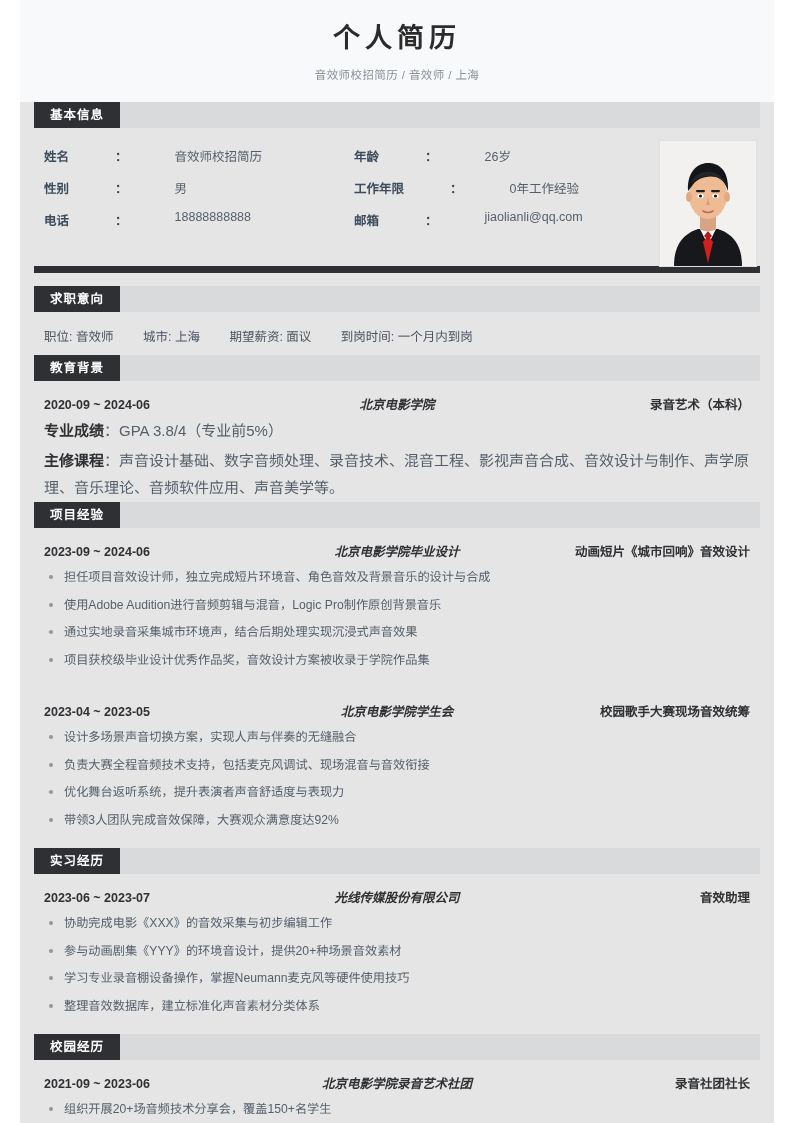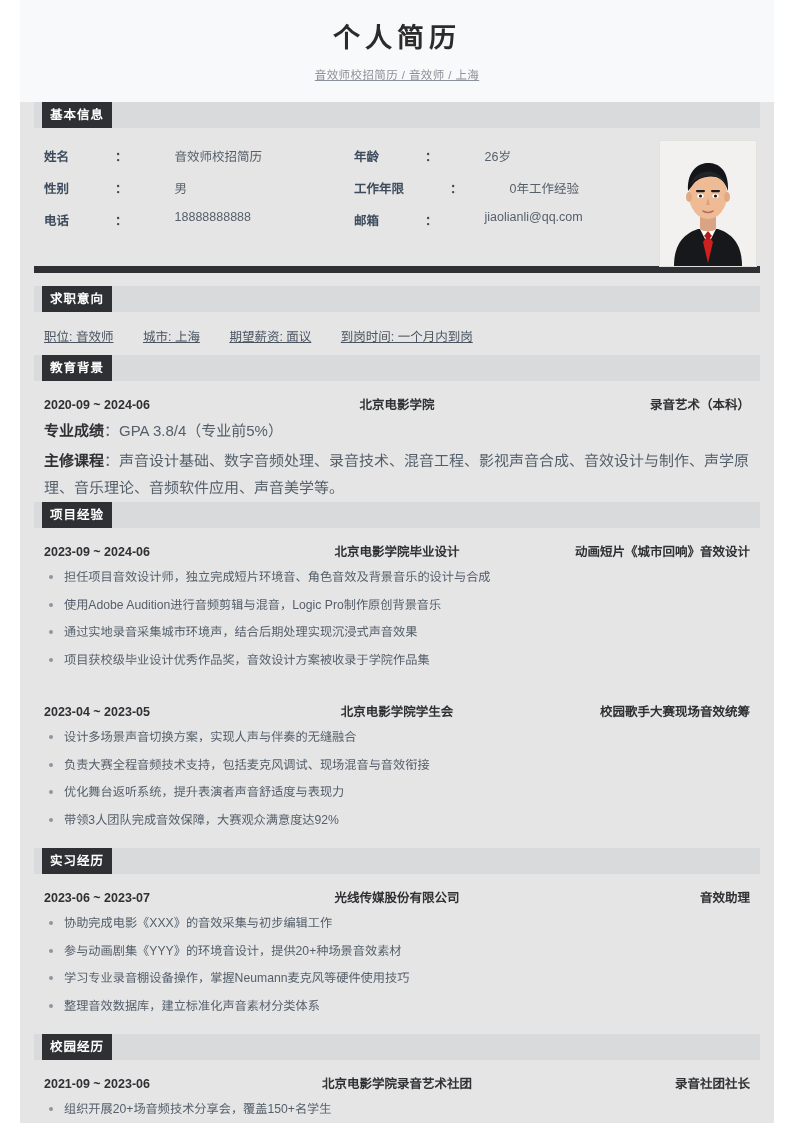--- a/index.html
+++ b/index.html
@@ -44,41 +44,40 @@
     color: #2b2b2b;
     letter-spacing: 5px;
     line-height: 1.25;
     margin: 0 0 10px 0;
   }
   .resume-subtitle {
     font-size: 11.5px;
     color: #8a9199;
     letter-spacing: .4px;
     margin: 0;
-    text-decoration: underline;
   }
 
   
   .section-bar {
     position: relative;
     height: 26px;
     background: #d9dadc;
     margin: 0 14px 0 14px;
   }
   .section-tag {
     position: absolute;
-    left: 8px;
+    left: 0;
     top: 0;
     height: 26px;
     line-height: 26px;
     background: #2f3033;
     color: #ffffff;
     font-size: 12.5px;
     font-weight: bold;
-    padding: 0 8px;
+    padding: 0 16px;
     letter-spacing: 1px;
     white-space: nowrap;
   }
 
   .divider-thick {
     height: 7px;
     background: #2f3033;
     margin: 14px 14px 0 14px;
   }
 
@@ -132,21 +131,21 @@
   }
   .photo-frame svg { display: block; }
 
   
   .intent-row {
     padding: 14px 24px 10px 24px;
     font-size: 12.5px;
     color: #4a5461;
     white-space: nowrap;
   }
-  .intent-item { margin-right: 26px; text-decoration: underline; }
+  .intent-item { margin-right: 26px; }
   .intent-item:last-child { margin-right: 0; }
 
   
   .entry {
     padding: 0 24px;
   }
   .entry-head {
     display: flex;
     align-items: baseline;
     padding: 13px 0 4px 0;
@@ -158,20 +157,21 @@
     color: #2f3033;
     white-space: nowrap;
   }
   .entry-org {
     flex: 1;
     text-align: center;
     font-size: 12.5px;
     font-weight: bold;
     color: #2f3033;
     white-space: nowrap;
+    font-style: italic;
   }
   .entry-role {
     width: 208px;
     text-align: right;
     font-size: 12.5px;
     font-weight: bold;
     color: #2f3033;
     white-space: nowrap;
   }
 

